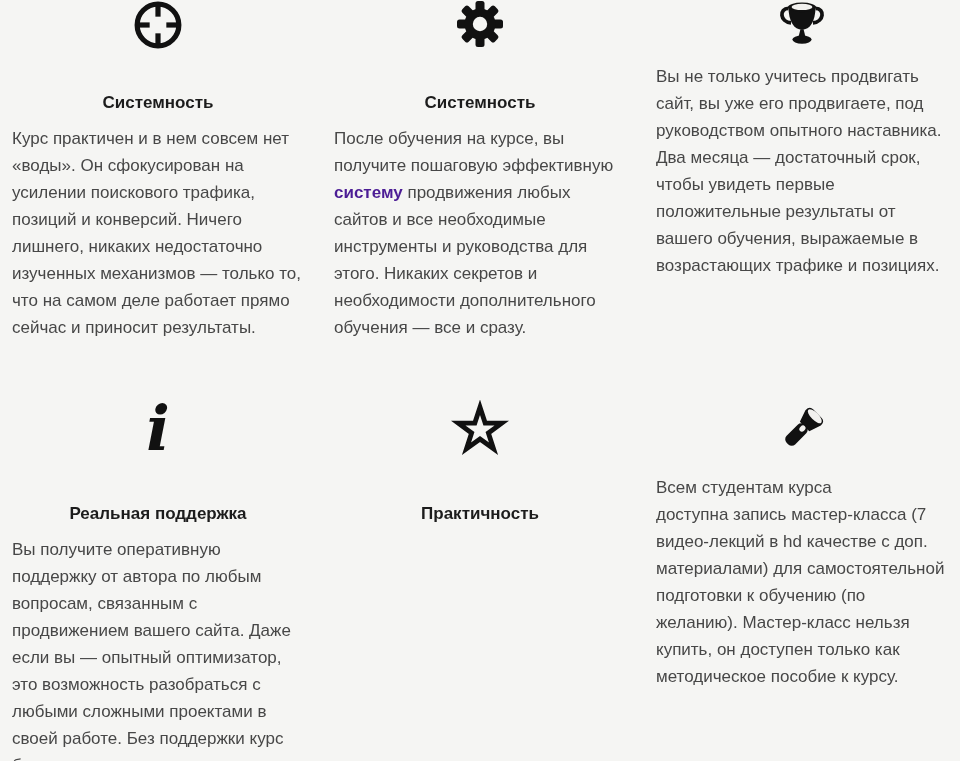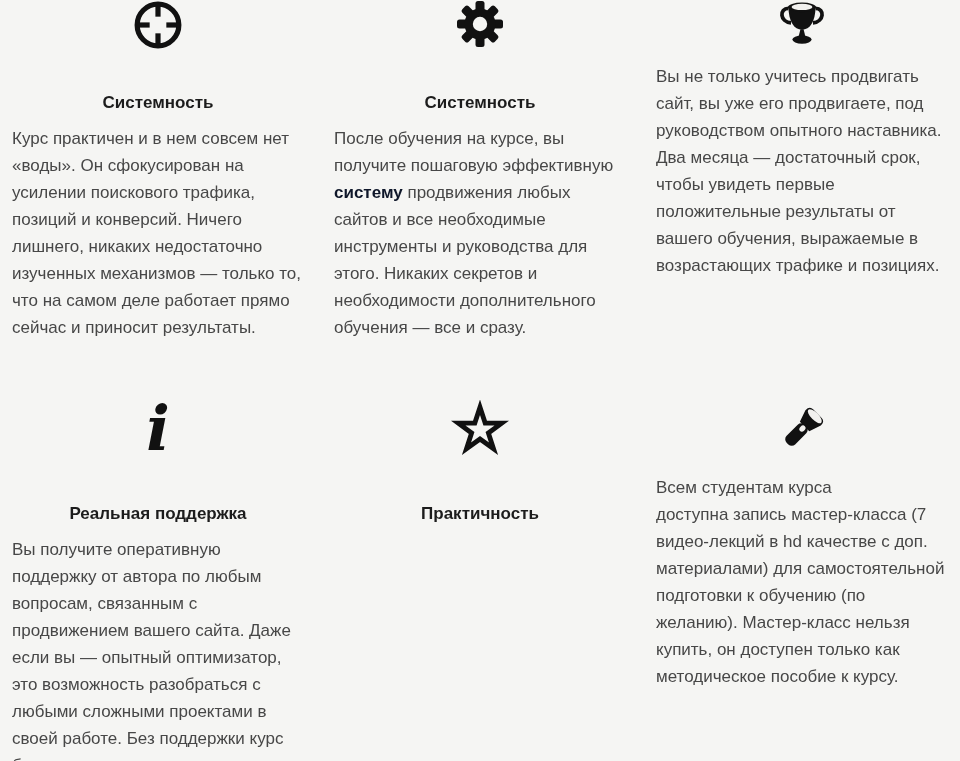--- a/index.html
+++ b/index.html
@@ -47,21 +47,21 @@
   }
   .row-2 .card-title { }
   .card-body {
     margin-top: 13px;
     text-align: left;
     font-size: 17px;
     line-height: 27px;
     color: #474747;
     white-space: pre-line;
   }
-  .card-body b { color: #0f172a; }
+  .card-body b { color: #4c1d95; }
 </style>
 </head>
 <body>
 
 <div class="grid">
 
   <div class="card row-1">
     <div class="icon-box">
       <svg width="50" height="50" viewBox="0 0 48 48" fill="none">
         <circle cx="24" cy="24" r="20" stroke="#111" stroke-width="5"></circle>

